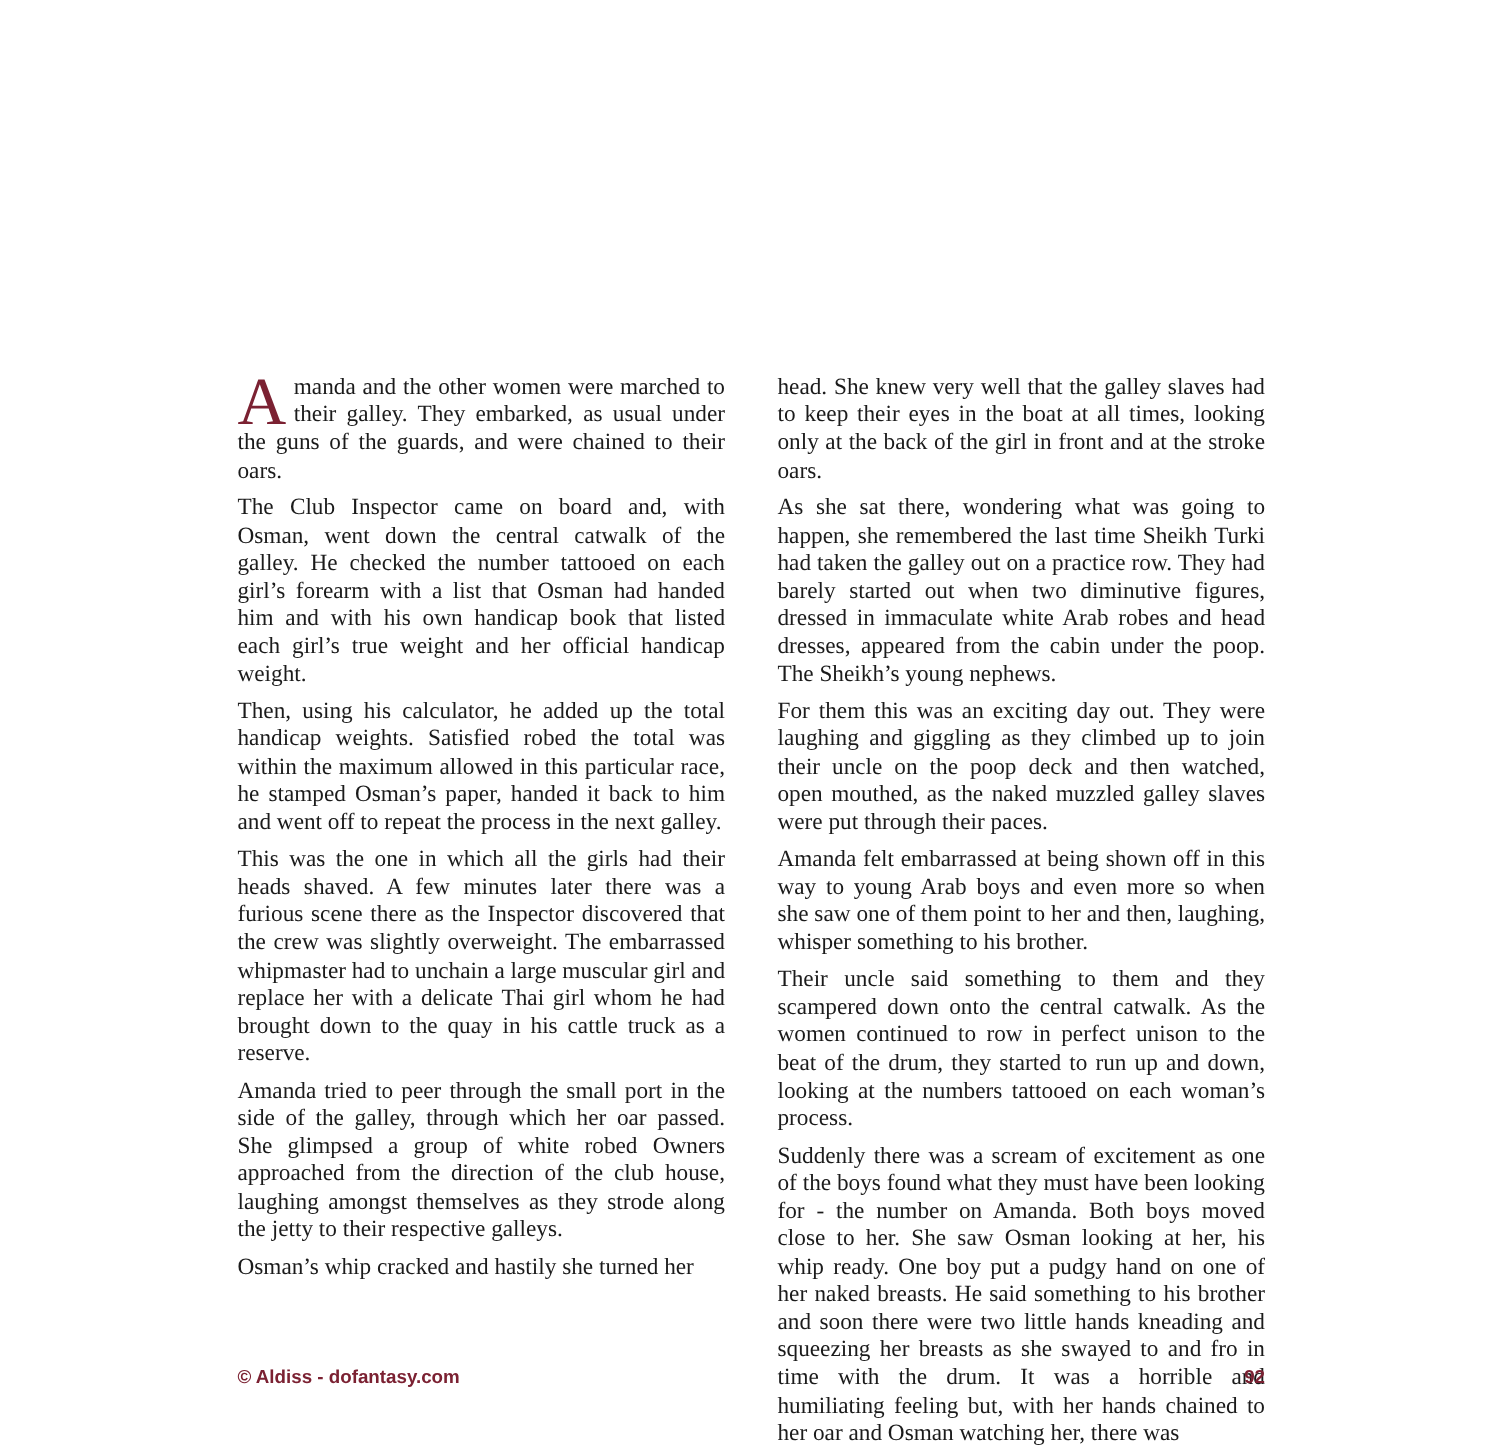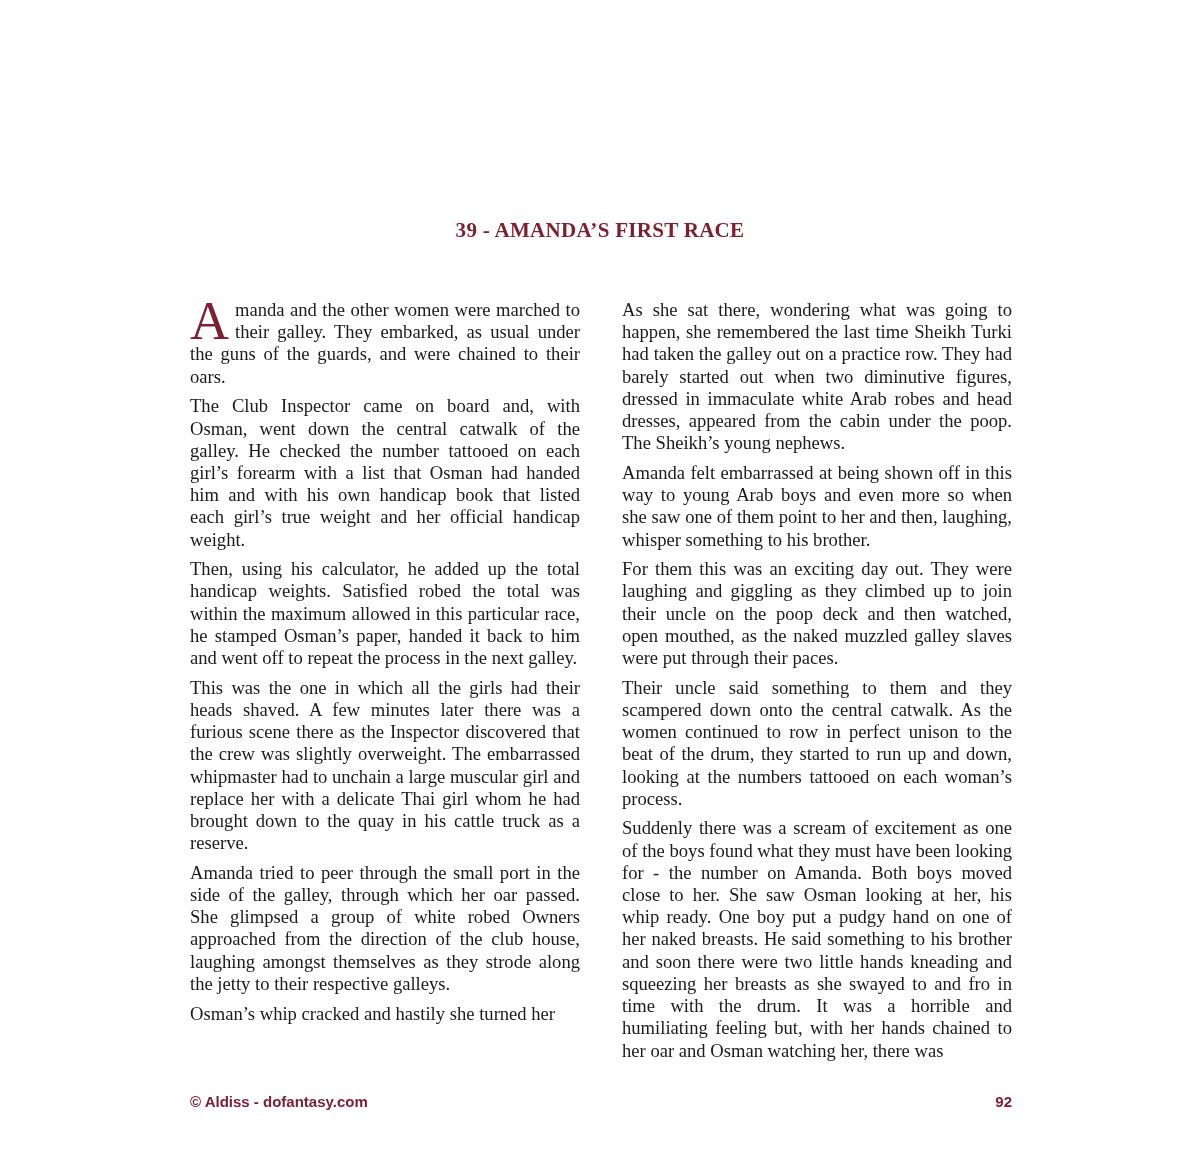--- a/index.html
+++ b/index.html
@@ -72,37 +72,37 @@
     font-size: 15px;
     font-weight: bold;
     color: var(--accent);
   }
 </style>
 </head>
 <body>
 
 <div class="page">
 
-  <div class="chapter-title">39 - AMANDA’S FIRST RACE</div>
 
   <div class="columns">
 
     <div class="col">
       <p><span class="drop-cap">A</span><span>manda and the other women were marched to their galley. They embarked, as usual under the guns of the guards, and were chained to their oars.</span></p>
       <p>The Club Inspector came on board and, with Osman, went down the central catwalk of the galley. He checked the number tattooed on each girl’s forearm with a list that Osman had handed him and with his own handicap book that listed each girl’s true weight and her official handicap weight.</p>
       <p>Then, using his calculator, he added up the total handicap weights. Satisfied robed the total was within the maximum allowed in this particular race, he stamped Osman’s paper, handed it back to him and went off to repeat the process in the next galley.</p>
       <p>This was the one in which all the girls had their heads shaved. A few minutes later there was a furious scene there as the Inspector discovered that the crew was slightly overweight. The embarrassed whipmaster had to unchain a large muscular girl and replace her with a delicate Thai girl whom he had brought down to the quay in his cattle truck as a reserve.</p>
       <p>Amanda tried to peer through the small port in the side of the galley, through which her oar passed. She glimpsed a group of white robed Owners approached from the direction of the club house, laughing amongst themselves as they strode along the jetty to their respective galleys.</p>
       <p>Osman’s whip cracked and hastily she turned her</p>
     </div>
 
     <div class="col">
+      <p>head. She knew very well that the galley slaves had to keep their eyes in the boat at all times, looking only at the back of the girl in front and at the stroke oars.</p>
       <p>As she sat there, wondering what was going to happen, she remembered the last time Sheikh Turki had taken the galley out on a practice row. They had barely started out when two diminutive figures, dressed in immaculate white Arab robes and head dresses, appeared from the cabin under the poop. The Sheikh’s young nephews.</p>
+      <p>For them this was an exciting day out. They were laughing and giggling as they climbed up to join their uncle on the poop deck and then watched, open mouthed, as the naked muzzled galley slaves were put through their paces.</p>
       <p>Amanda felt embarrassed at being shown off in this way to young Arab boys and even more so when she saw one of them point to her and then, laughing, whisper something to his brother.</p>
-      <p>For them this was an exciting day out. They were laughing and giggling as they climbed up to join their uncle on the poop deck and then watched, open mouthed, as the naked muzzled galley slaves were put through their paces.</p>
       <p>Their uncle said something to them and they scampered down onto the central catwalk. As the women continued to row in perfect unison to the beat of the drum, they started to run up and down, looking at the numbers tattooed on each woman’s process.</p>
       <p>Suddenly there was a scream of excitement as one of the boys found what they must have been looking for - the number on Amanda. Both boys moved close to her. She saw Osman looking at her, his whip ready. One boy put a pudgy hand on one of her naked breasts. He said something to his brother and soon there were two little hands kneading and squeezing her breasts as she swayed to and fro in time with the drum. It was a horrible and humiliating feeling but, with her hands chained to her oar and Osman watching her, there was</p>
     </div>
 
   </div>
 
   <div class="footer">
     <span>© Aldiss - dofantasy.com</span>
     <span>92</span>
   </div>

